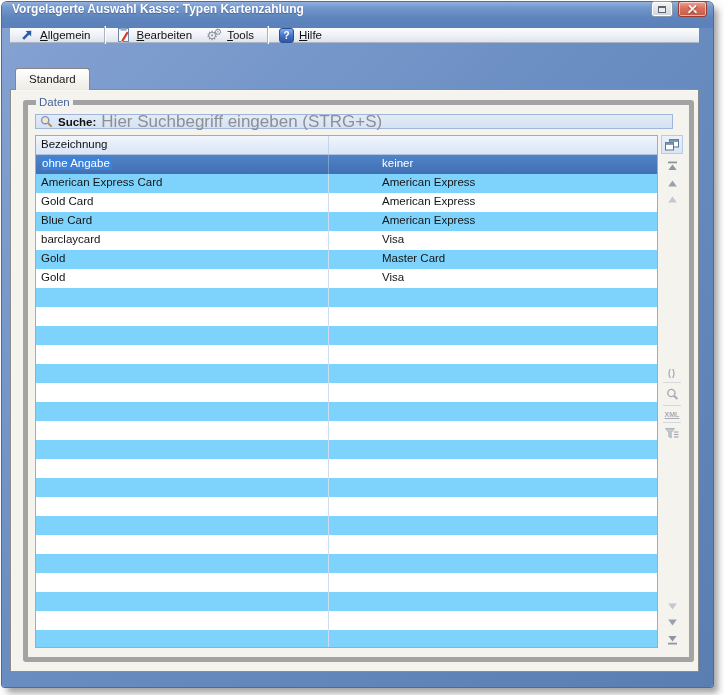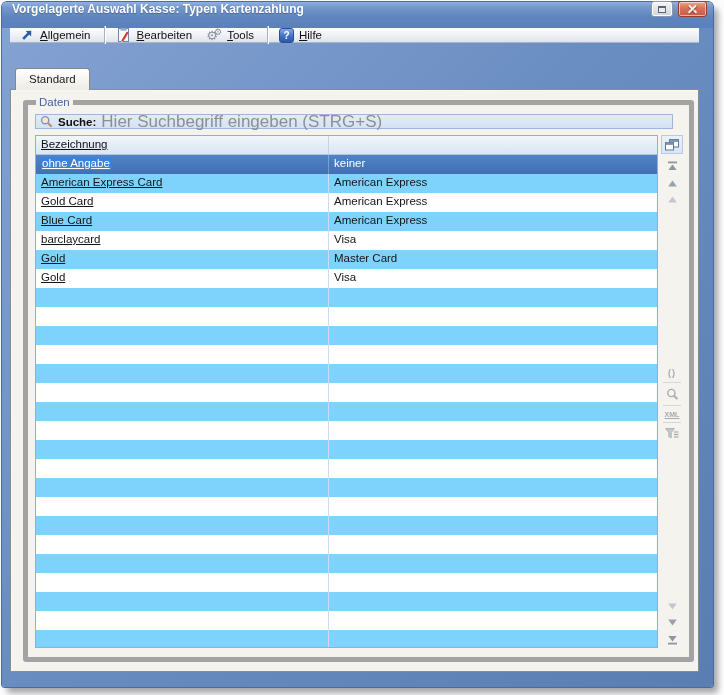--- a/index.html
+++ b/index.html
@@ -101,29 +101,29 @@
 
   
   .gridwrap { flex:1; min-height:0; display:flex; align-items:stretch; margin-left:1px; }
   .grid { width:623px; border:1px solid #93aed2; background:#fff; display:flex;
           flex-direction:column; overflow:hidden; }
   .grid-header { display:flex; height:19px; flex:0 0 19px;
     background:linear-gradient(#f2f6fc,#e2ebf8 60%,#dbe6f5);
     border-bottom:1px solid #aec3e0; }
   .hcell { font-size:11.5px; color:#111; padding:2px 0 0 5px;
            border-right:1px solid #c2d3ea; }
-  .c1 { width:293px; flex:0 0 293px;text-decoration:underline; }
+  .c1 { width:293px; flex:0 0 293px; }
   .c2 { flex:1; }
   .hcell.c2 { border-right:none; }
   .grid-body { flex:1; display:flex; flex-direction:column; overflow:hidden; }
   .grid-row { display:flex; height:19px; flex:0 0 19px; background:#ffffff; }
   .grid-row.alt { background:#7dd3fc; }
   .grid-row .cell { font-size:11.5px; color:#151515; padding:2px 0 0 5px;
                     border-right:1px solid #cddcf1; overflow:hidden; white-space:nowrap; }
-  .grid-row .cell.c2 { border-right:none; }
+  .grid-row .cell.c2 { border-right:none;margin-left:48px; }
   .grid-row.selected { background:linear-gradient(#5083c7,#416fb3); }
   .grid-row.selected .cell { color:#ffffff; border-right-color:rgba(255,255,255,0.28); }
   .grid-row.selected .hl { background:#3c82d8; padding:0 2px 1px 1px; }
 
   
   .sidepanel { flex:1; display:flex; flex-direction:column; align-items:center;
                padding:0 0 0 3px; }
   .colchooser { width:22px; height:19px; background:linear-gradient(#eaf1fb,#d9e6f6);
     border:1px solid #b6cbe6; display:flex; align-items:center; justify-content:center; }
   .navcol { flex:1; display:flex; flex-direction:column; align-items:center;

